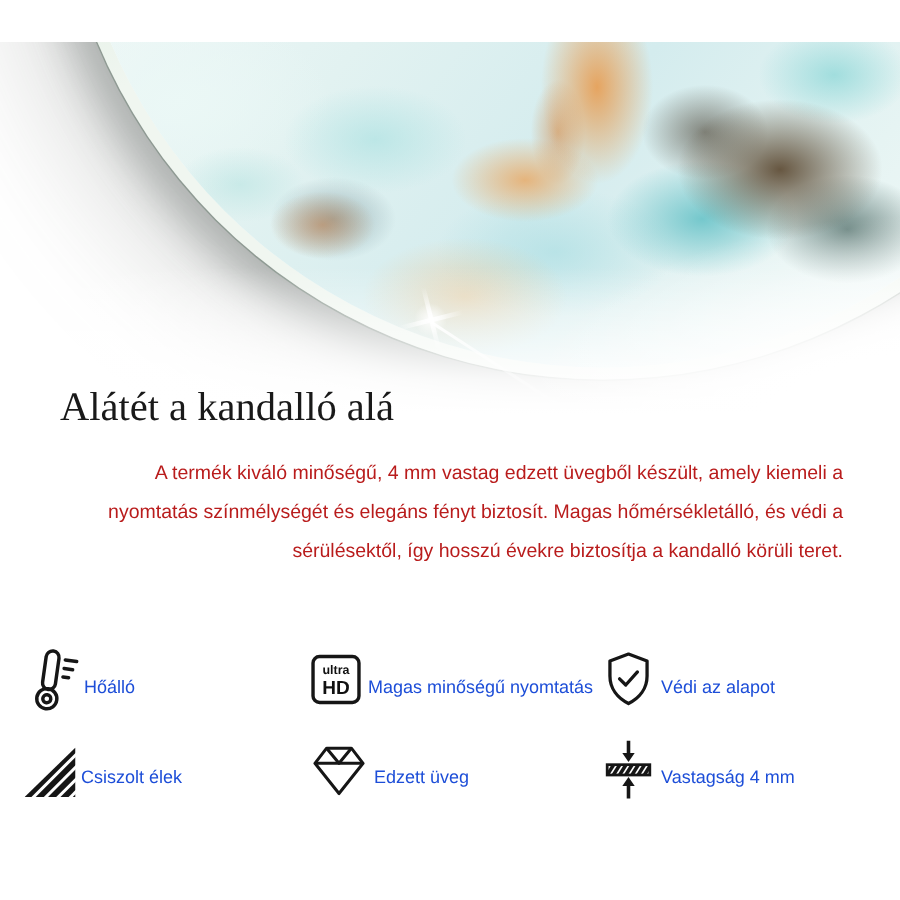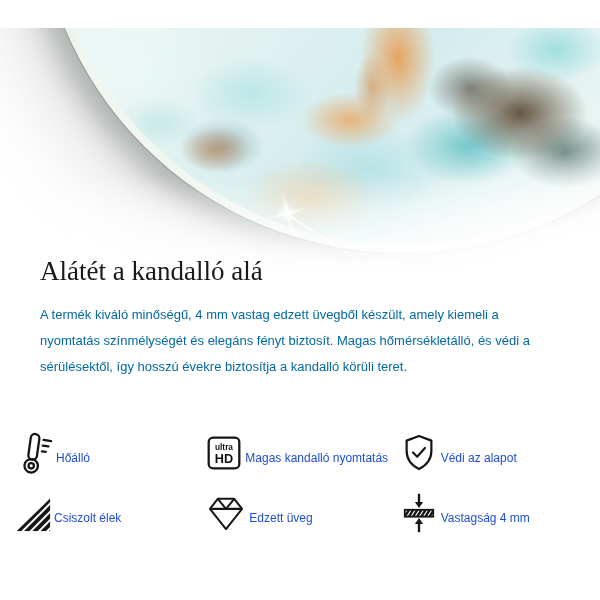--- a/index.html
+++ b/index.html
@@ -48,21 +48,21 @@
   .hero-fade{position:absolute;inset:0;
         background:
           radial-gradient(380px 210px at 102% 106%, #fff 28%, rgba(255,255,255,0) 72%),
           linear-gradient(to bottom, rgba(255,255,255,0) 150px, rgba(255,255,255,0.88) 225px, #fff 248px);}
 
   
   .content{position:absolute;left:40px;top:226px;width:522px;}
   .title{font-family:"Liberation Serif","DejaVu Serif",serif;font-weight:400;color:#191919;
         font-size:27px;line-height:35px;margin:0;}
   .title span{display:block;}
-  .desc{margin:13px 0 0 0;font-size:13px;line-height:26px;color:#0369a1;}
+  .desc{margin:13px 0 0 0;font-size:13px;line-height:26px;color:#b91c1c;text-align:right;}
 
   
   .features{position:absolute;left:10px;top:402px;width:580px;display:grid;
         grid-template-columns:repeat(3,1fr);row-gap:14px;}
   .feature{display:flex;flex-direction:row;align-items:center;}
   .f-icon{height:46px;display:flex;align-items:center;justify-content:center;}
   .f-label{margin-top:9px;font-size:12px;color:#1d4ed8;text-align:center;}
   svg text{font-family:"Liberation Sans",sans-serif;}
 </style>
 </head>
@@ -111,21 +111,21 @@
     </div>
 
     <div class="feature">
       <div class="f-icon">
         <svg width="42" height="42" viewBox="0 0 48 48">
           <rect x="6.5" y="6.5" width="35" height="35" rx="5" fill="none" stroke="#161616" stroke-width="2.6"></rect>
           <text x="24" y="20" text-anchor="middle" font-size="9.5" font-weight="600" fill="#111">ultra</text>
           <text x="24" y="35" text-anchor="middle" font-size="14.5" font-weight="700" fill="#111">HD</text>
         </svg>
       </div>
-      <div class="f-label">Magas kandalló nyomtatás</div>
+      <div class="f-label">Magas minőségű nyomtatás</div>
     </div>
 
     <div class="feature">
       <div class="f-icon">
         <svg width="44" height="44" viewBox="0 0 48 48" fill="none" stroke="#161616" stroke-width="2.4" stroke-linecap="round" stroke-linejoin="round">
           <path d="M24 5.5 L37.5 10.5 V21.5 C37.5 30.5 32 37.5 24 41.5 C16 37.5 10.5 30.5 10.5 21.5 V10.5 Z"></path>
           <path d="M17.5 23.5 L22 28 L30.5 18.5"></path>
         </svg>
       </div>
       <div class="f-label">Védi az alapot</div>

